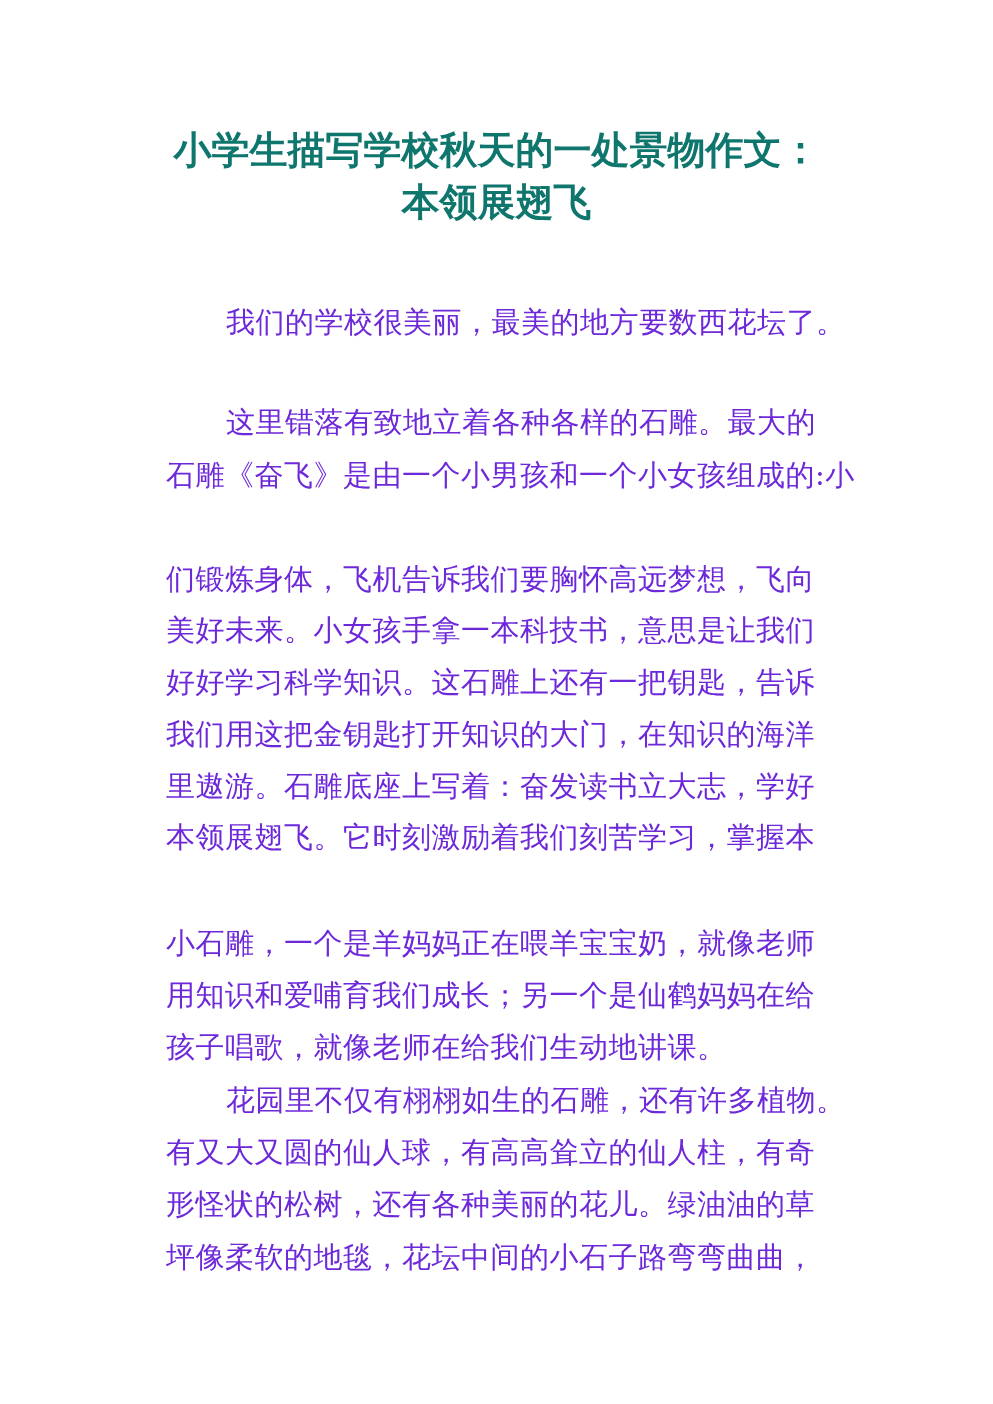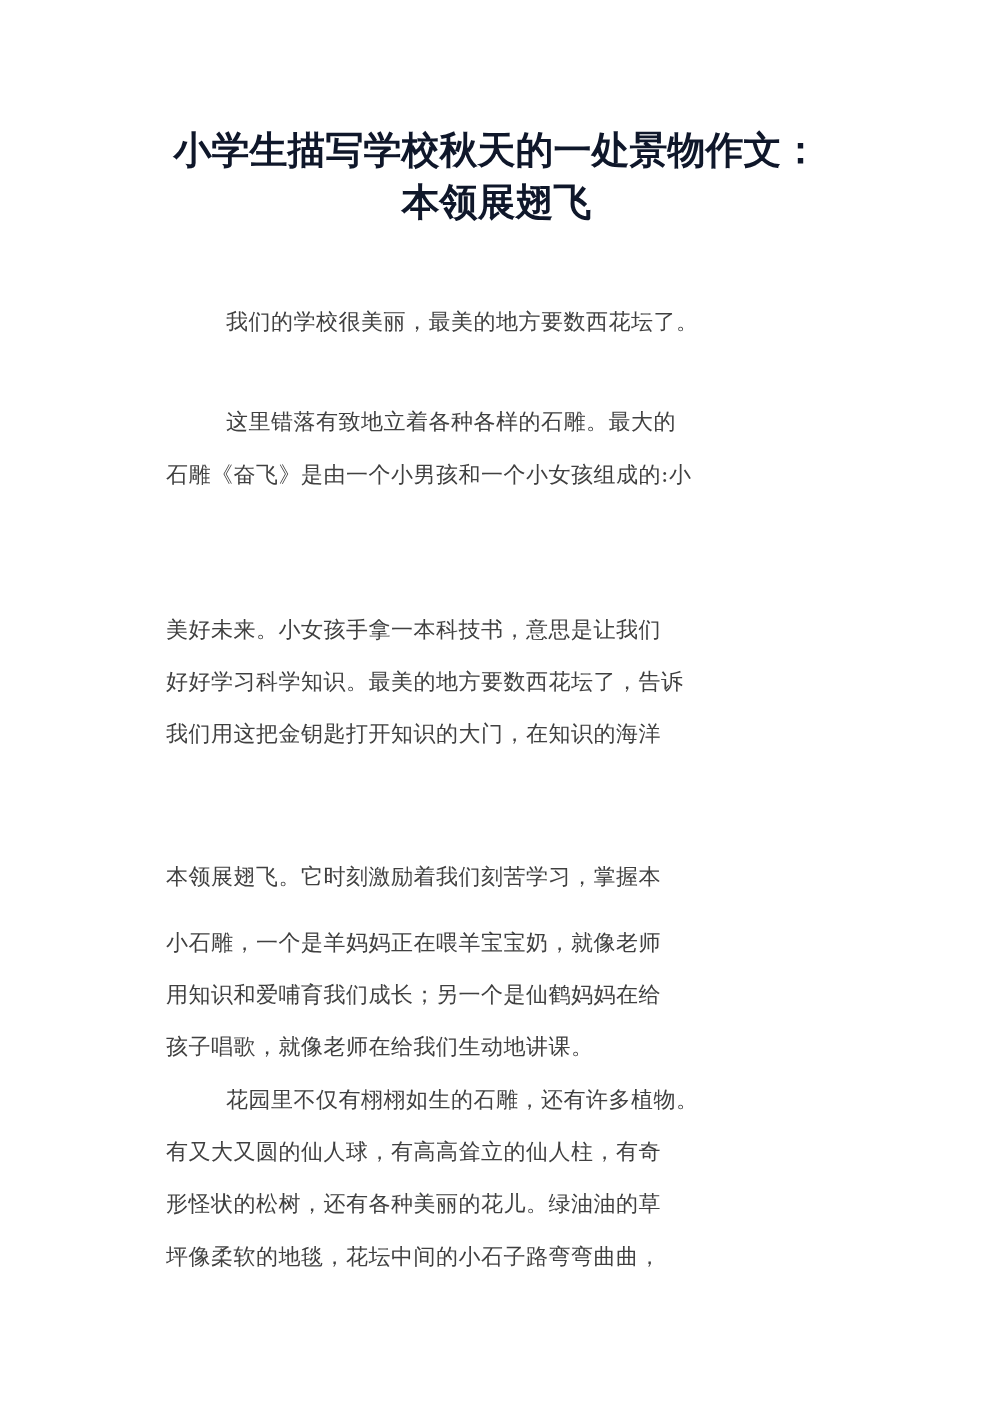--- a/index.html
+++ b/index.html
@@ -1,42 +1,44 @@
 <!DOCTYPE html>
 <html><head>
 <meta charset="utf-8">
 <style>
   html, body { margin: 0; padding: 0; background: #ffffff; }
   body { width: 993px; height: 1404px; position: relative; overflow: hidden;
          font-family: "DejaVu Serif", "Liberation Serif", serif; color: #111111; }
   .page { position: absolute; left: 0; top: 0; width: 993px; height: 1404px; background: #ffffff; }
   .title { position: absolute; left: 0; width: 993px; text-align: center;
            font-family: "DejaVu Sans", "Liberation Sans", sans-serif; font-weight: bold;
-           font-size: 38px; line-height: 44px; color: #0f172a; letter-spacing: 0px; white-space: nowrap; }
+           font-size: 38px; line-height: 44px; color: #0f766e; letter-spacing: 0px; white-space: nowrap; }
   .title.l1 { top: 128px; }
   .title.l2 { top: 180px; }
-  .line { position: absolute; left: 166px; font-size: 22px; line-height: 34px;
-          white-space: nowrap; color: #404040; letter-spacing: 0.5px; }
+  .line { position: absolute; left: 166px; font-size: 29px; line-height: 34px;
+          white-space: nowrap; color: #6d28d9; letter-spacing: 0.5px; }
   .indent { left: 226px; }
 </style>
 </head>
 <body>
 
 <div class="page">
   <div class="title l1">小学生描写学校秋天的一处景物作文：</div>
   <div class="title l2">本领展翅飞</div>
 
   <div class="line indent" style="top:305px">我们的学校很美丽，最美的地方要数西花坛了。</div>
 
   <div class="line indent" style="top:405px">这里错落有致地立着各种各样的石雕。最大的</div>
   <div class="line" style="top:458px">石雕《奋飞》是由一个小男孩和一个小女孩组成的:小</div>
+  <div class="line" style="top:562px">们锻炼身体，飞机告诉我们要胸怀高远梦想，飞向</div>
   <div class="line" style="top:613px">美好未来。小女孩手拿一本科技书，意思是让我们</div>
-  <div class="line" style="top:665px">好好学习科学知识。最美的地方要数西花坛了，告诉</div>
+  <div class="line" style="top:665px">好好学习科学知识。这石雕上还有一把钥匙，告诉</div>
   <div class="line" style="top:717px">我们用这把金钥匙打开知识的大门，在知识的海洋</div>
-  <div class="line" style="top:860px">本领展翅飞。它时刻激励着我们刻苦学习，掌握本</div>
+  <div class="line" style="top:769px">里遨游。石雕底座上写着：奋发读书立大志，学好</div>
+  <div class="line" style="top:820px">本领展翅飞。它时刻激励着我们刻苦学习，掌握本</div>
   <div class="line" style="top:926px">小石雕，一个是羊妈妈正在喂羊宝宝奶，就像老师</div>
   <div class="line" style="top:978px">用知识和爱哺育我们成长；另一个是仙鹤妈妈在给</div>
   <div class="line" style="top:1030px">孩子唱歌，就像老师在给我们生动地讲课。</div>
 
   <div class="line indent" style="top:1083px">花园里不仅有栩栩如生的石雕，还有许多植物。</div>
   <div class="line" style="top:1135px">有又大又圆的仙人球，有高高耸立的仙人柱，有奇</div>
   <div class="line" style="top:1187px">形怪状的松树，还有各种美丽的花儿。绿油油的草</div>
   <div class="line" style="top:1240px">坪像柔软的地毯，花坛中间的小石子路弯弯曲曲，</div>
 </div>
 

